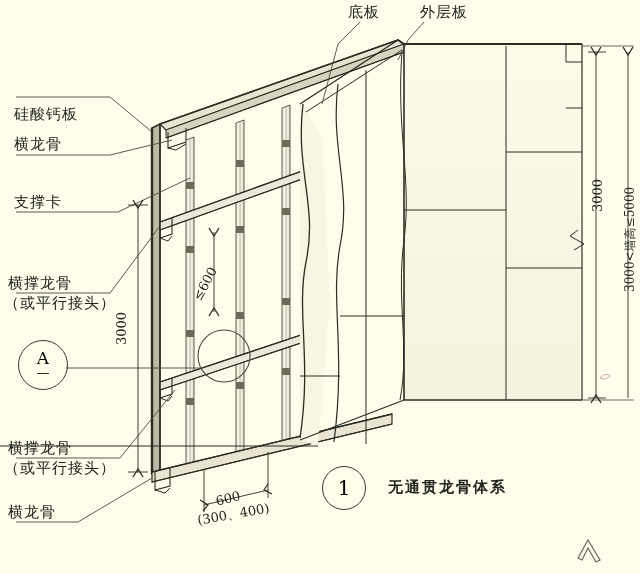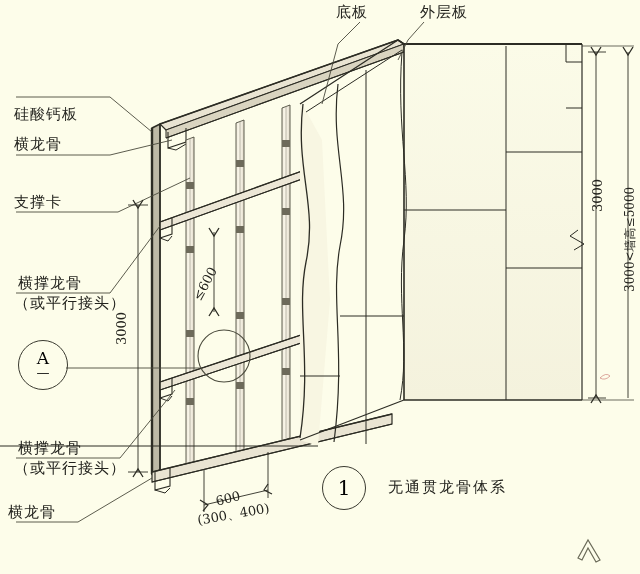--- a/index.html
+++ b/index.html
@@ -13,28 +13,28 @@
   #stage{position:absolute;inset:0;width:640px;height:574px;}
   svg.draw{position:absolute;left:0;top:0;width:640px;height:574px;}
   .lbl{
     position:absolute;
     color:#24241f;
     font-family:"DejaVu Sans","Liberation Sans",sans-serif;
     white-space:nowrap;
     letter-spacing:1px;
   }
   .cn{font-size:15px;line-height:17px;}
-  .cn2{font-size:15px;line-height:18px;margin-left:10px;}
+  .cn2{font-size:15px;line-height:18px;}
   .num{font-size:13px;font-family:"DejaVu Serif","Liberation Serif",serif;letter-spacing:0px;}
   .circ{
     position:absolute;border:1.2px solid #3a3a30;border-radius:50%;
     display:flex;align-items:center;justify-content:center;
     font-family:"DejaVu Serif","Liberation Serif",serif;
   }
-  .caption{font-size:15px;letter-spacing:2px;}
+  .caption{font-size:15px;letter-spacing:2px;font-weight:bold;}
 </style>
 </head>
 <body>
 
 <div id="stage">
 
   <svg class="draw" viewBox="0 0 640 574">
     <defs>
       <linearGradient id="studG" x1="0" y1="0" x2="1" y2="0">
         <stop offset="0%" stop-color="#efeada"></stop>
@@ -220,21 +220,21 @@
   <div class="lbl cn" style="left:14px;top:194px;">支撑卡</div>
 
   <div class="lbl cn2" style="left:8px;top:274px;">横撑龙骨</div>
   <div class="lbl cn2" style="left:4px;top:294px;">（或平行接头）</div>
 
   <div class="lbl cn2" style="left:8px;top:439px;">横撑龙骨</div>
   <div class="lbl cn2" style="left:4px;top:459px;">（或平行接头）</div>
 
   <div class="lbl cn" style="left:8px;top:504px;">横龙骨</div>
 
-  <div class="lbl cn" style="left:336px;top:4px;text-align:center;">底板</div>
+  <div class="lbl cn" style="left:348px;top:4px;text-align:center;">底板</div>
   <div class="lbl cn" style="left:420px;top:4px;">外层板</div>
 
   <div class="circ" style="left:18px;top:340px;width:48px;height:48px;flex-direction:column;">
     <span style="font-size:17px;line-height:15px;">A</span>
     <span style="font-size:13px;line-height:14px;">—</span>
   </div>
 
   <div class="circ" style="left:322px;top:466px;width:42px;height:42px;font-size:20px;">
     <span>1</span>
   </div>

